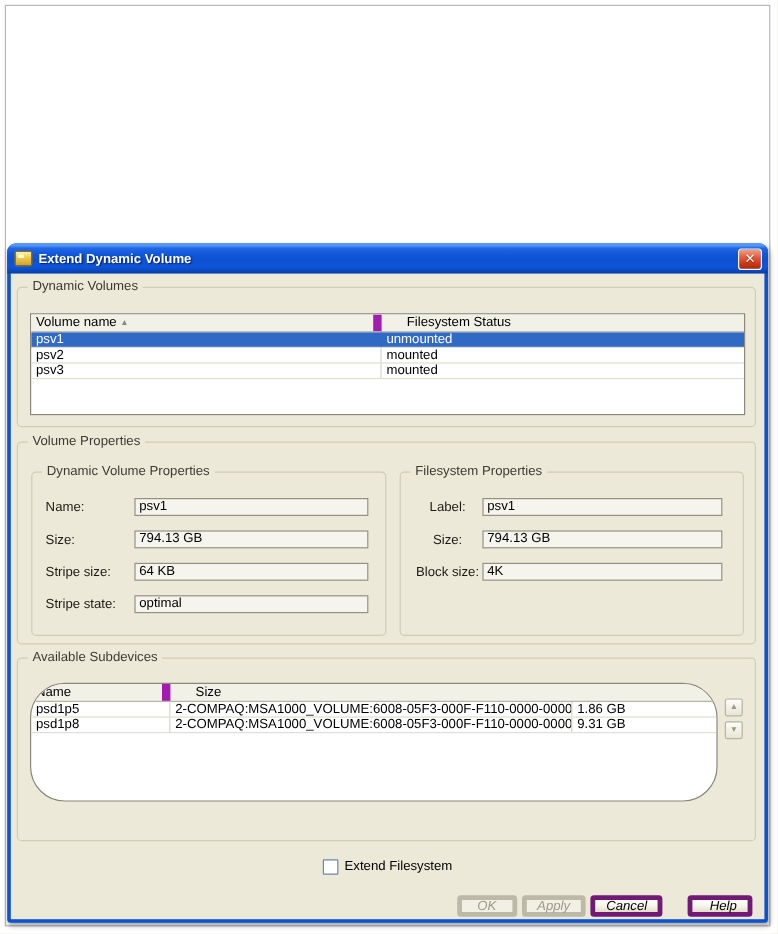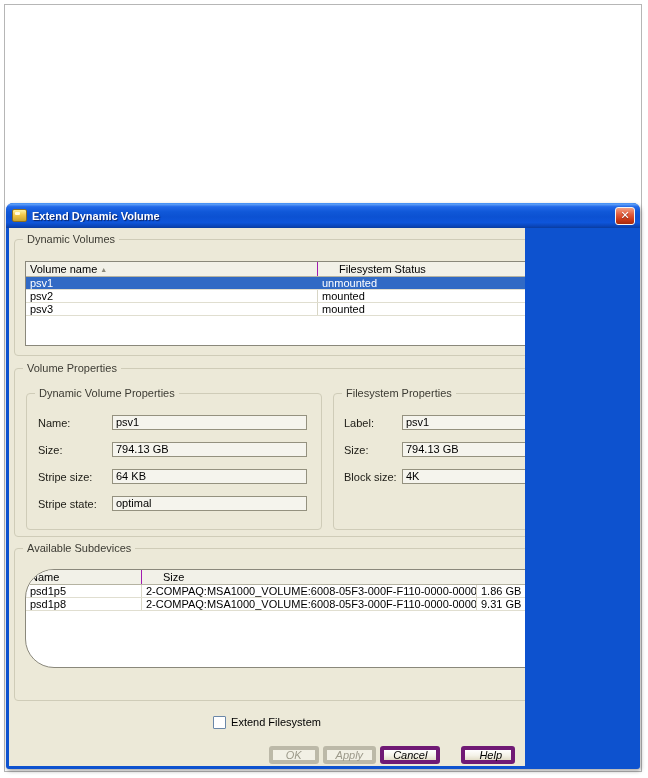--- a/index.html
+++ b/index.html
@@ -45,21 +45,21 @@
   }
   .close-btn {
     width:20px; height:18px; border-radius:3px; flex:0 0 auto;
     border:1px solid #f5f5f5; color:#fff; font-weight:bold; font-size:11px;
     display:flex; align-items:center; justify-content:center;
     background:linear-gradient(180deg,#f3a083 0%,#e25c3d 40%,#cc3a18 72%,#a52a0c 100%);
     text-shadow:0 1px 1px rgba(60,10,0,.6);
     cursor:default;
   }
   .dialog-body {
-    position:absolute; left:3px; top:25px; width:516px; height:538px;
+    position:absolute; left:3px; top:25px; width:628px; height:538px;
     background:#ece9d8; overflow:hidden;
   }
   
   .group {
     position:absolute; left:5px; width:616px;
     border:1px solid #cfccb8; border-radius:4px;
   }
   .group-label {
     position:absolute; top:-8px; left:8px; background:#ece9d8;
     padding:0 4px; line-height:14px; font-size:11px; color:#3c3b33;
@@ -74,21 +74,21 @@
     border:1px solid #8a887b; overflow:hidden;
   }
   .t1 { left:10px; top:21px; width:596px; height:85px; }
   .t3 { left:10px; top:20px; width:573px; height:99px;border-radius:29px; }
   .thead {
     display:flex; height:15px; background:#f2f1e8;
     border-bottom:1px solid #b5b3a2;
   }
   .th {
     display:flex; align-items:center; gap:3px; padding:0 4px;
-    border-right:1px solid #a21caf; white-space:nowrap; overflow:hidden;
+    border-right:7px solid #a21caf; white-space:nowrap; overflow:hidden;
   }
   .th:last-child { border-right:none;margin-left:17px; }
   .sort-glyph { font-size:7px; color:#8b897b; line-height:7px; }
   .trow { display:flex; height:13px; border-bottom:1px solid #e0ded0; }
   .td {
     padding:0 4px; line-height:12px; font-size:11px;
     border-right:1px solid #d8d6c6; white-space:nowrap; overflow:hidden;
   }
   .td:last-child { border-right:none; }
   .trow.selected { background:#316ac5; color:#fff; }
@@ -101,21 +101,21 @@
     border:1px solid #cfccb8; border-radius:4px;
   }
   .ig-a { left:11px; width:296px; }
   .ig-b { left:318px; width:287px; }
   .prop-rows { padding-top:21px; }
   .prop-row { display:flex; align-items:center; height:15px; margin-bottom:12px; }
   .ig-a .prop-row { padding-left:11px; }
   .ig-a .prop-label { width:74px; }
   .ig-a .prop-value { width:195px; }
   .ig-b .prop-row { padding-left:10px; }
-  .ig-b .prop-label { width:58px; }
+  .ig-b .prop-label { width:58px;text-align:center; }
   .ig-b .prop-value { width:200px; }
   .prop-label { white-space:nowrap; color:#1c1b15; }
   .prop-value {
     height:15px; line-height:13px; padding:0 3px;
     background:#f5f4ed; border:1px solid #94917f;
     white-space:nowrap; overflow:hidden;
   }
   
   .arrow-btn {
     position:absolute; left:589px; width:15px; height:15px;

